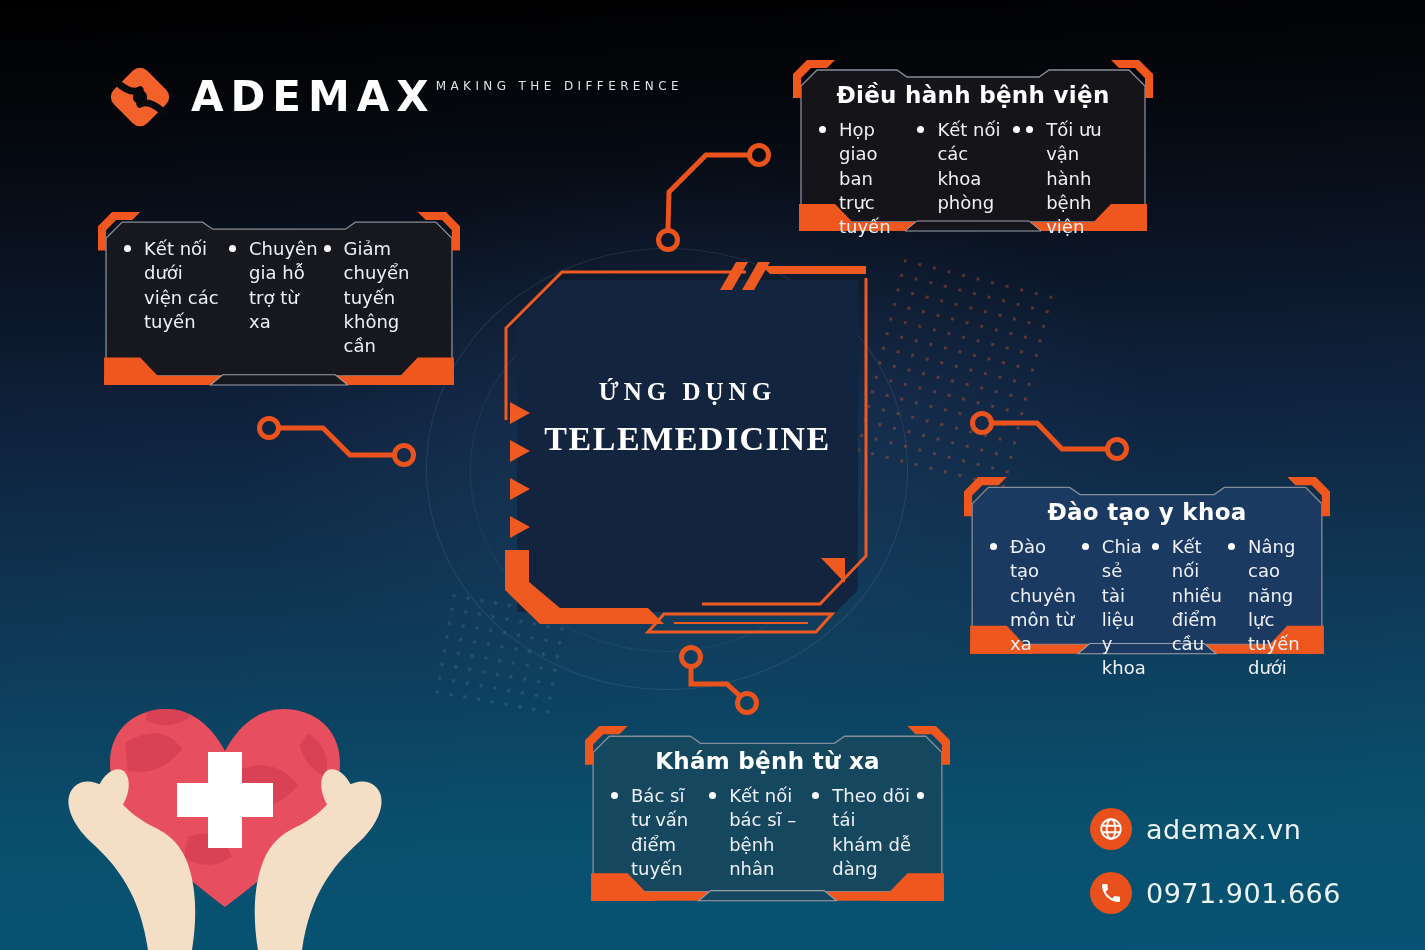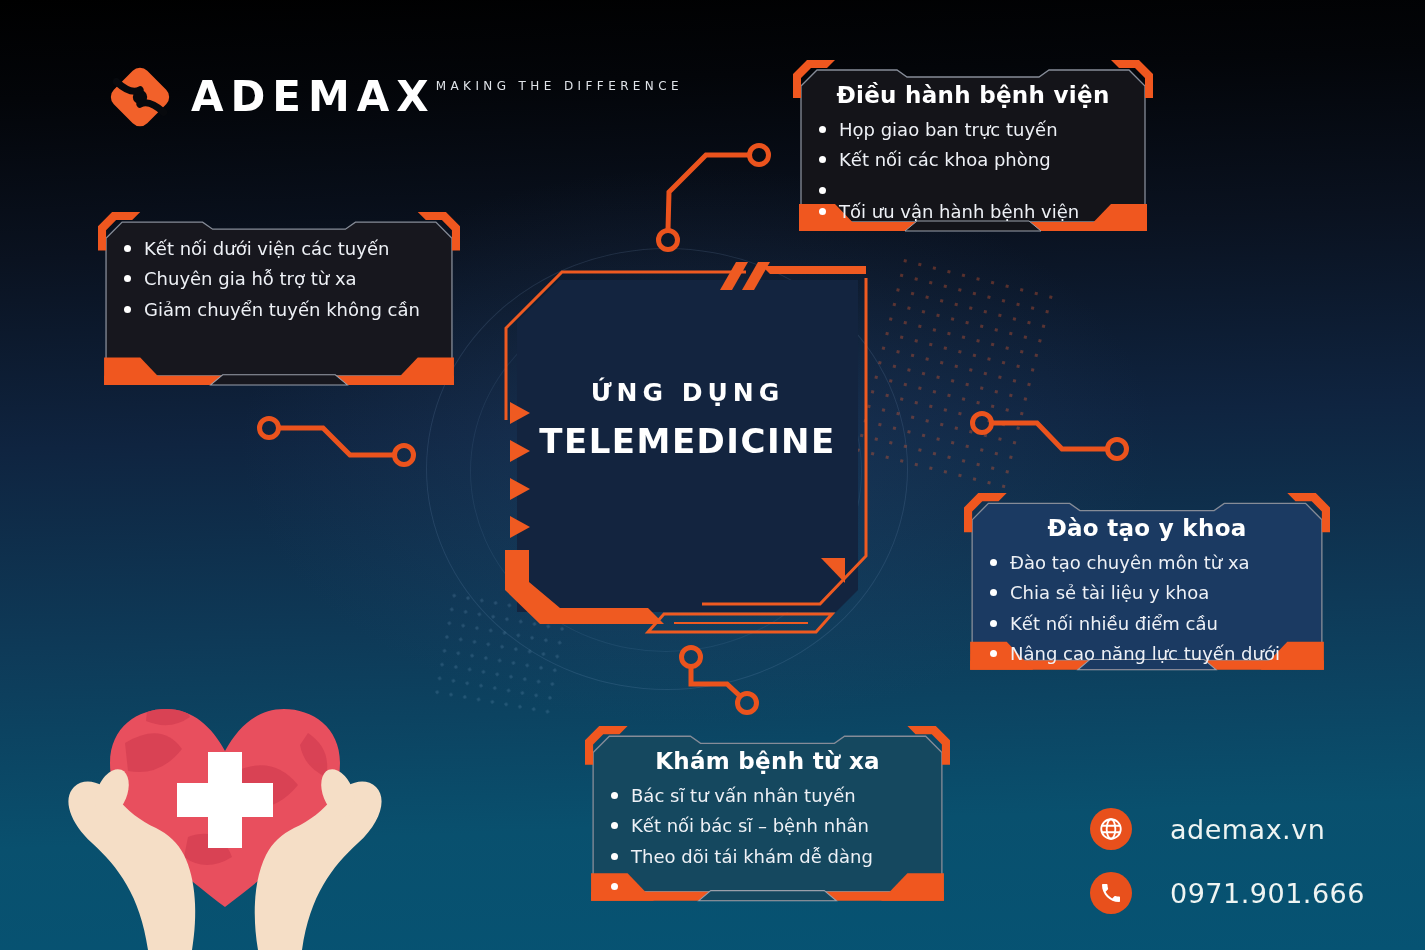--- a/index.html
+++ b/index.html
@@ -32,41 +32,41 @@
   .callout .frame{position:absolute;left:0;top:0;width:100%;height:100%;}
   .frame .panel{stroke:#868c98;stroke-width:1.3;}
   .box-a .panel{fill:#141419;} .box-b .panel{fill:#17171e;}
   .box-c .panel{fill:#1b3a62;} .box-d .panel{fill:#15485f;}
   .frame .accent{fill:#F0571F;}
   .box-a .notch{fill:#141419;} .box-b .notch{fill:#17171e;}
   .box-c .notch{fill:#1b3a62;} .box-d .notch{fill:#15485f;}
   .frame .notch{stroke:#9aa0ab;stroke-width:1;}
   .callout-content{position:relative;padding:15px 26px 0 26px;}
   .callout-title{margin:7px;color:#fff;font-size:23px;font-weight:800;text-align:center;letter-spacing:.3px;}
-  .callout-list{list-style:none;margin:10px 0 0 0;padding:0;display:flex;flex-direction:column;gap:6px;justify-content:flex-end;}
+  .callout-list{list-style:none;margin:10px 0 0 0;padding:0;display:flex;gap:6px;justify-content:flex-end;}
   .callout-list li{display:flex;gap:13px;align-items:flex-start;color:#eef1f6;font-size:18px;line-height:1.35;}
   .bullet-dot{flex:0 0 7px;width:7px;height:7px;border-radius:50%;background:#fff;margin-top:8px;}
   .box-a{left:793px;top:60px;width:360px;height:178px;}
   .box-b{left:98px;top:212px;width:362px;height:180px;}
-  .box-c{left:964px;top:493px;width:366px;height:184px;}
+  .box-c{left:964px;top:477px;width:366px;height:184px;}
   .box-d{left:585px;top:726px;width:365px;height:182px;}
 
   
-  .center-emblem{position:absolute;left:496px;top:260px;width:376px;height:376px;}
+  .center-emblem{position:absolute;left:496px;top:260px;width:376px;height:376px;font-family:Liberation Serif, serif;}
   .emblem-frame{position:absolute;left:0;top:0;}
   .center-text{position:absolute;left:21px;top:118px;width:341px;display:flex;flex-direction:column;align-items:center;gap:14px;}
   .center-kicker{color:#fff;font-size:25px;font-weight:700;letter-spacing:5px;}
   .center-title{color:#fff;font-size:34px;font-weight:800;letter-spacing:1.5px;}
 
   
   .heart-hands{position:absolute;left:30px;top:655px;}
 
   
   .contact{position:absolute;left:1090px;top:808px;display:flex;flex-direction:column;gap:22px;}
-  .contact-row{display:flex;align-items:center;gap:38px;}
+  .contact-row{display:flex;align-items:center;gap:14px;}
   .contact-icon{width:42px;height:42px;border-radius:50%;background:#E8501C;display:flex;align-items:center;justify-content:center;}
   .contact-text{color:#eef4f2;font-size:27px;letter-spacing:.5px;}
 </style>
 </head>
 <body>
 
 <div class="canvas">
 
   <div class="glow"></div>
   <div class="globe-line"></div>
@@ -234,21 +234,21 @@
       <path class="accent" d="M6 162 H354 V171 H6 Z"></path>
       <path class="accent" d="M6 144 L42 144 L68 171 H6 Z"></path>
       <path class="accent" d="M354 144 L318 144 L292 171 H354 Z"></path>
       <path class="notch" d="M112 171 L124 161 H236 L248 171 Z"></path>
     </svg>
     <div class="callout-content">
       <h2 class="callout-title">Khám bệnh từ xa</h2>
       <ul class="callout-list">
         <li>
             <span class="bullet-dot"></span>
-            <span>Bác sĩ tư vấn nhân tuyến</span>
+            <span>Bác sĩ tư vấn điểm tuyến</span>
           </li>
         <li>
             <span class="bullet-dot"></span>
             <span>Kết nối bác sĩ – bệnh nhân</span>
           </li>
         <li>
             <span class="bullet-dot"></span>
             <span>Theo dõi tái khám dễ dàng</span>
           </li>
         <li>

